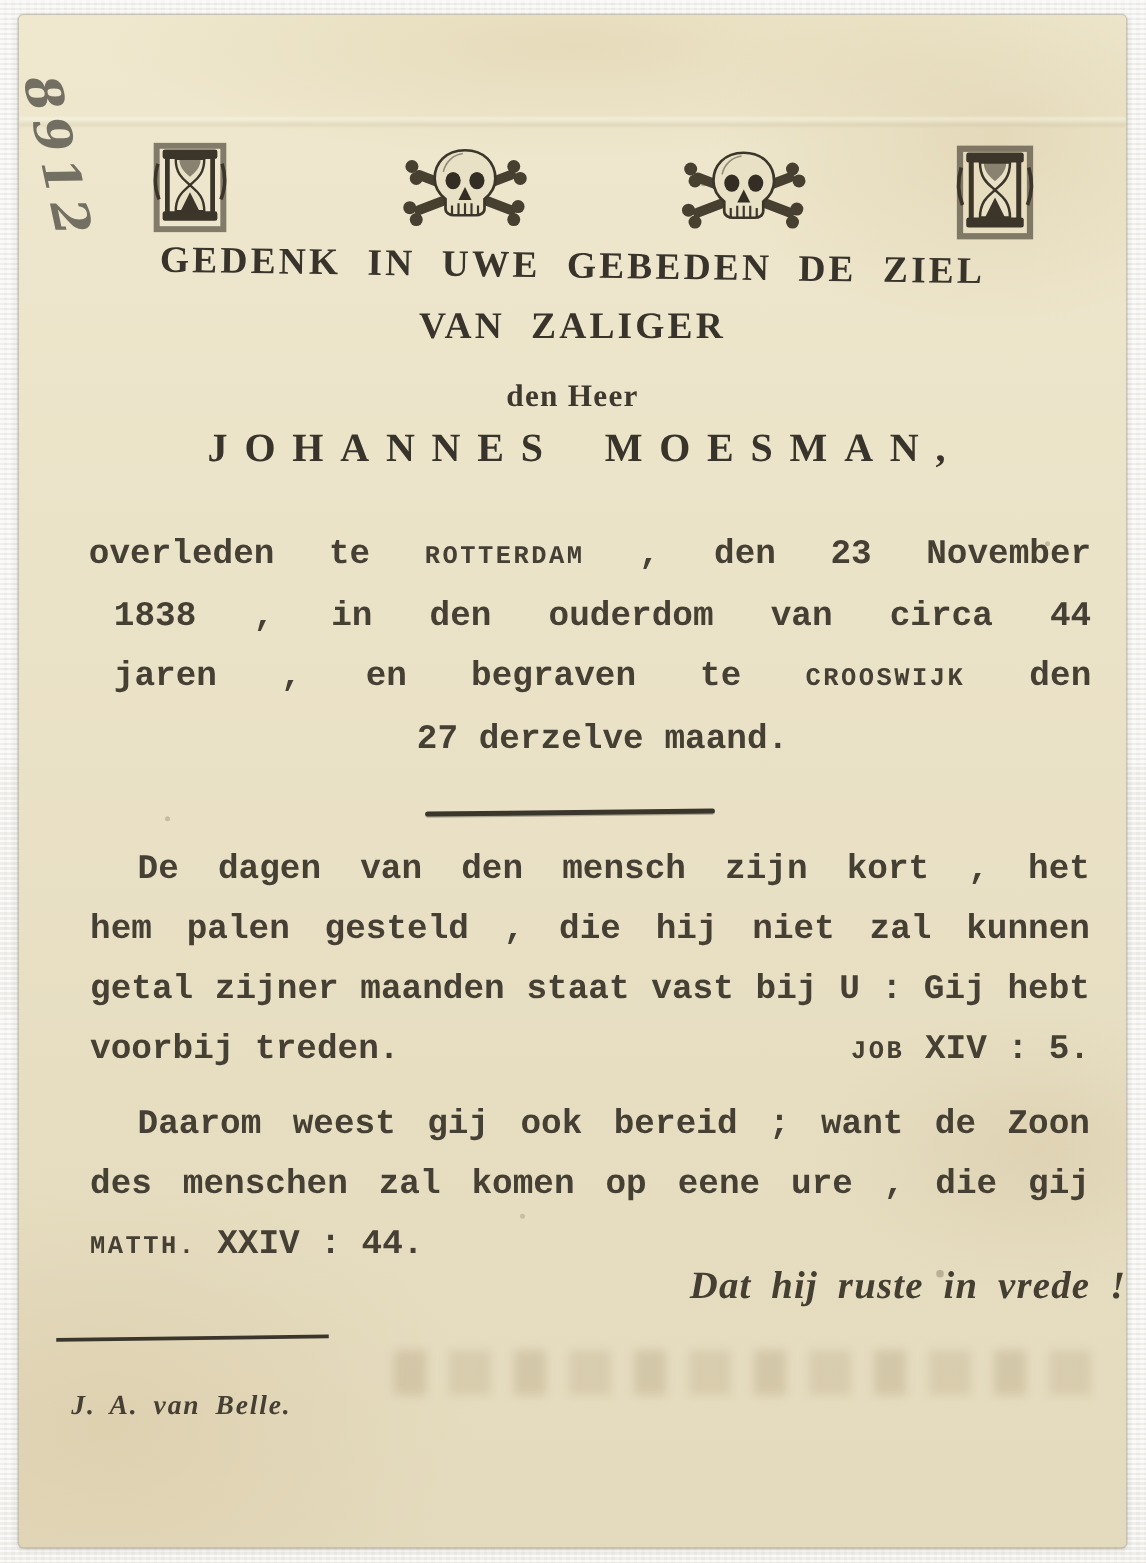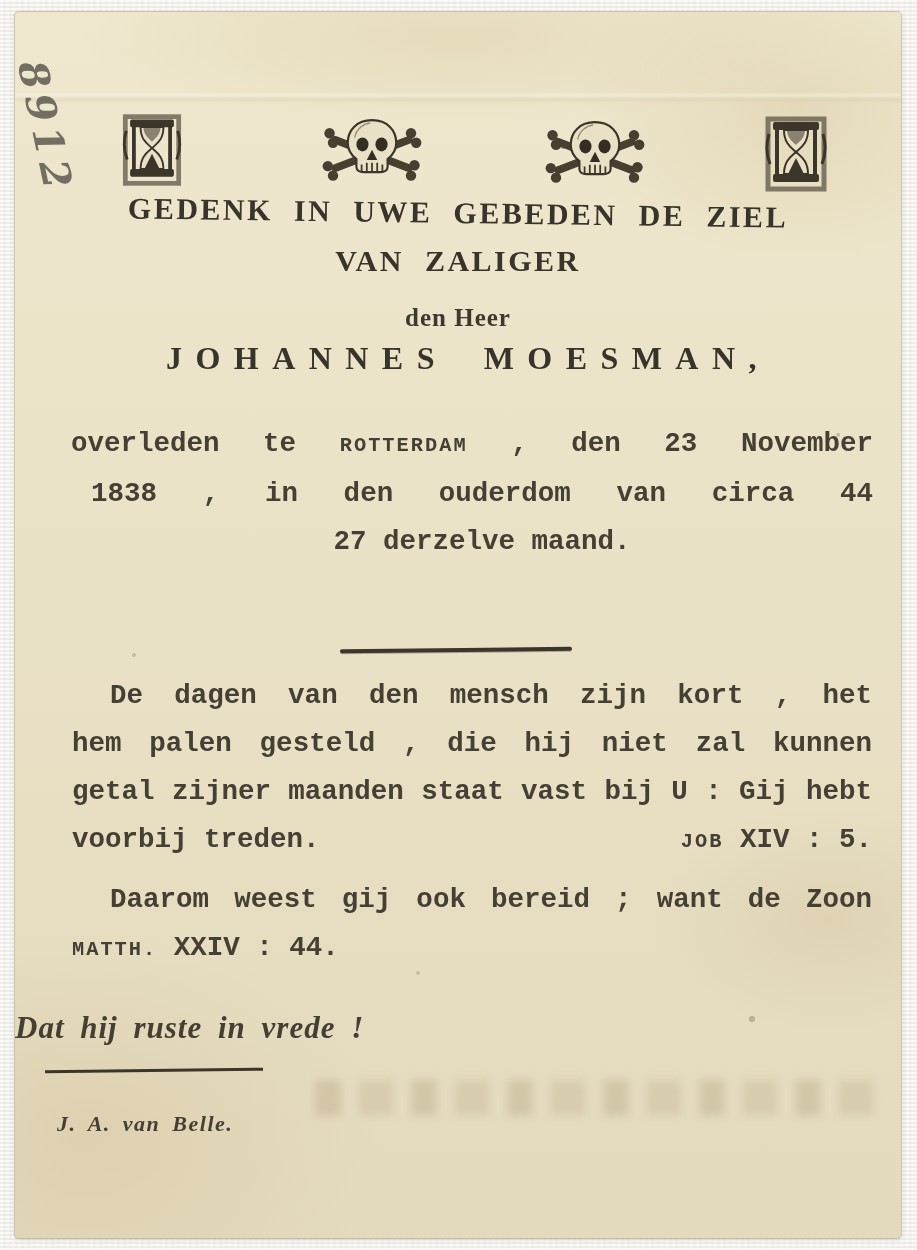--- a/index.html
+++ b/index.html
@@ -73,21 +73,21 @@
   .indent{text-indent:38px;}
   .cite-line{display:flex;justify-content:space-between;align-items:baseline;gap:18px;}
   .seg-n{}
   .seg-sc{font-size:.74em;letter-spacing:2px;}
   .divider{
     position:absolute;top:636px;left:50%;width:232px;height:4px;margin-left:-118px;
     background:#3b362c;border-radius:2px;transform:rotate(-.6deg);
     box-shadow:0 1px 0 rgba(59,54,44,.35);
   }
   .motto{
-    position:absolute;left:0;right:0;text-align:left;
+    position:absolute;left:0;right:0;text-align:right;
     font-style:italic;font-weight:bold;color:#443e33;
     font-size:31px;letter-spacing:1px;word-spacing:7px;
   }
   .printer-rule{
     position:absolute;top:1057px;left:30px;width:218px;height:3px;
     background:#3b362c;transform:rotate(-.7deg);
   }
   .printer{
     position:absolute;top:1066px;left:42px;
     font-style:italic;font-weight:bold;color:#453f34;
@@ -194,37 +194,39 @@
   </div>
 
   <div class="title-line" style="top:184px;transform:rotate(.8deg);">GEDENK IN UWE GEBEDEN DE ZIEL</div>
   <div class="title-line" style="top:232px;">VAN ZALIGER</div>
   <div class="salutation" style="top:292px;">den Heer</div>
   <div class="name-line" style="top:328px;padding-left:20px;">JOHANNES MOESMAN,</div>
 
   <div class="textblock" style="top:408px;left:76px;width:782px;">
     <div class="jline" style="margin-left:-20px;"><span class="seg-n">overleden te </span><span class="seg-sc">ROTTERDAM</span><span class="seg-n"> , den 23 November</span></div>
     <div class="jline">1838 , in den ouderdom van circa 44</div>
+    <div class="jline"><span class="seg-n">jaren , en begraven te </span><span class="seg-sc">CROOSWIJK</span><span class="seg-n"> den</span></div>
     <div class="cline">27 derzelve maand.</div>
   </div>
 
   <div class="divider"></div>
 
   <div class="textblock" style="top:660px;left:57px;width:800px;">
     <div class="jline indent">De dagen van den mensch zijn kort , het</div>
     <div class="jline">hem palen gesteld , die hij niet zal kunnen</div>
     <div class="jline">getal zijner maanden staat vast bij U : Gij hebt</div>
     <div class="cite-line">
       <span>voorbij treden.</span>
       <span><span class="seg-sc">JOB</span><span class="seg-n"> XIV : 5.</span></span>
     </div>
   </div>
 
   <div class="textblock" style="top:864px;left:57px;width:800px;">
     <div class="jline indent">Daarom weest gij ook bereid ; want de Zoon</div>
+    <div class="jline">des menschen zal komen op eene ure , die gij</div>
     <div class="cite-line">
       <span><span class="seg-sc">MATTH.</span><span class="seg-n"> XXIV : 44.</span></span>
     </div>
   </div>
 
   <div class="motto" style="top:998px;">Dat hij ruste in vrede !</div>
 
   <div class="printer-rule"></div>
   <div class="printer">J. A. van Belle.</div>
 

